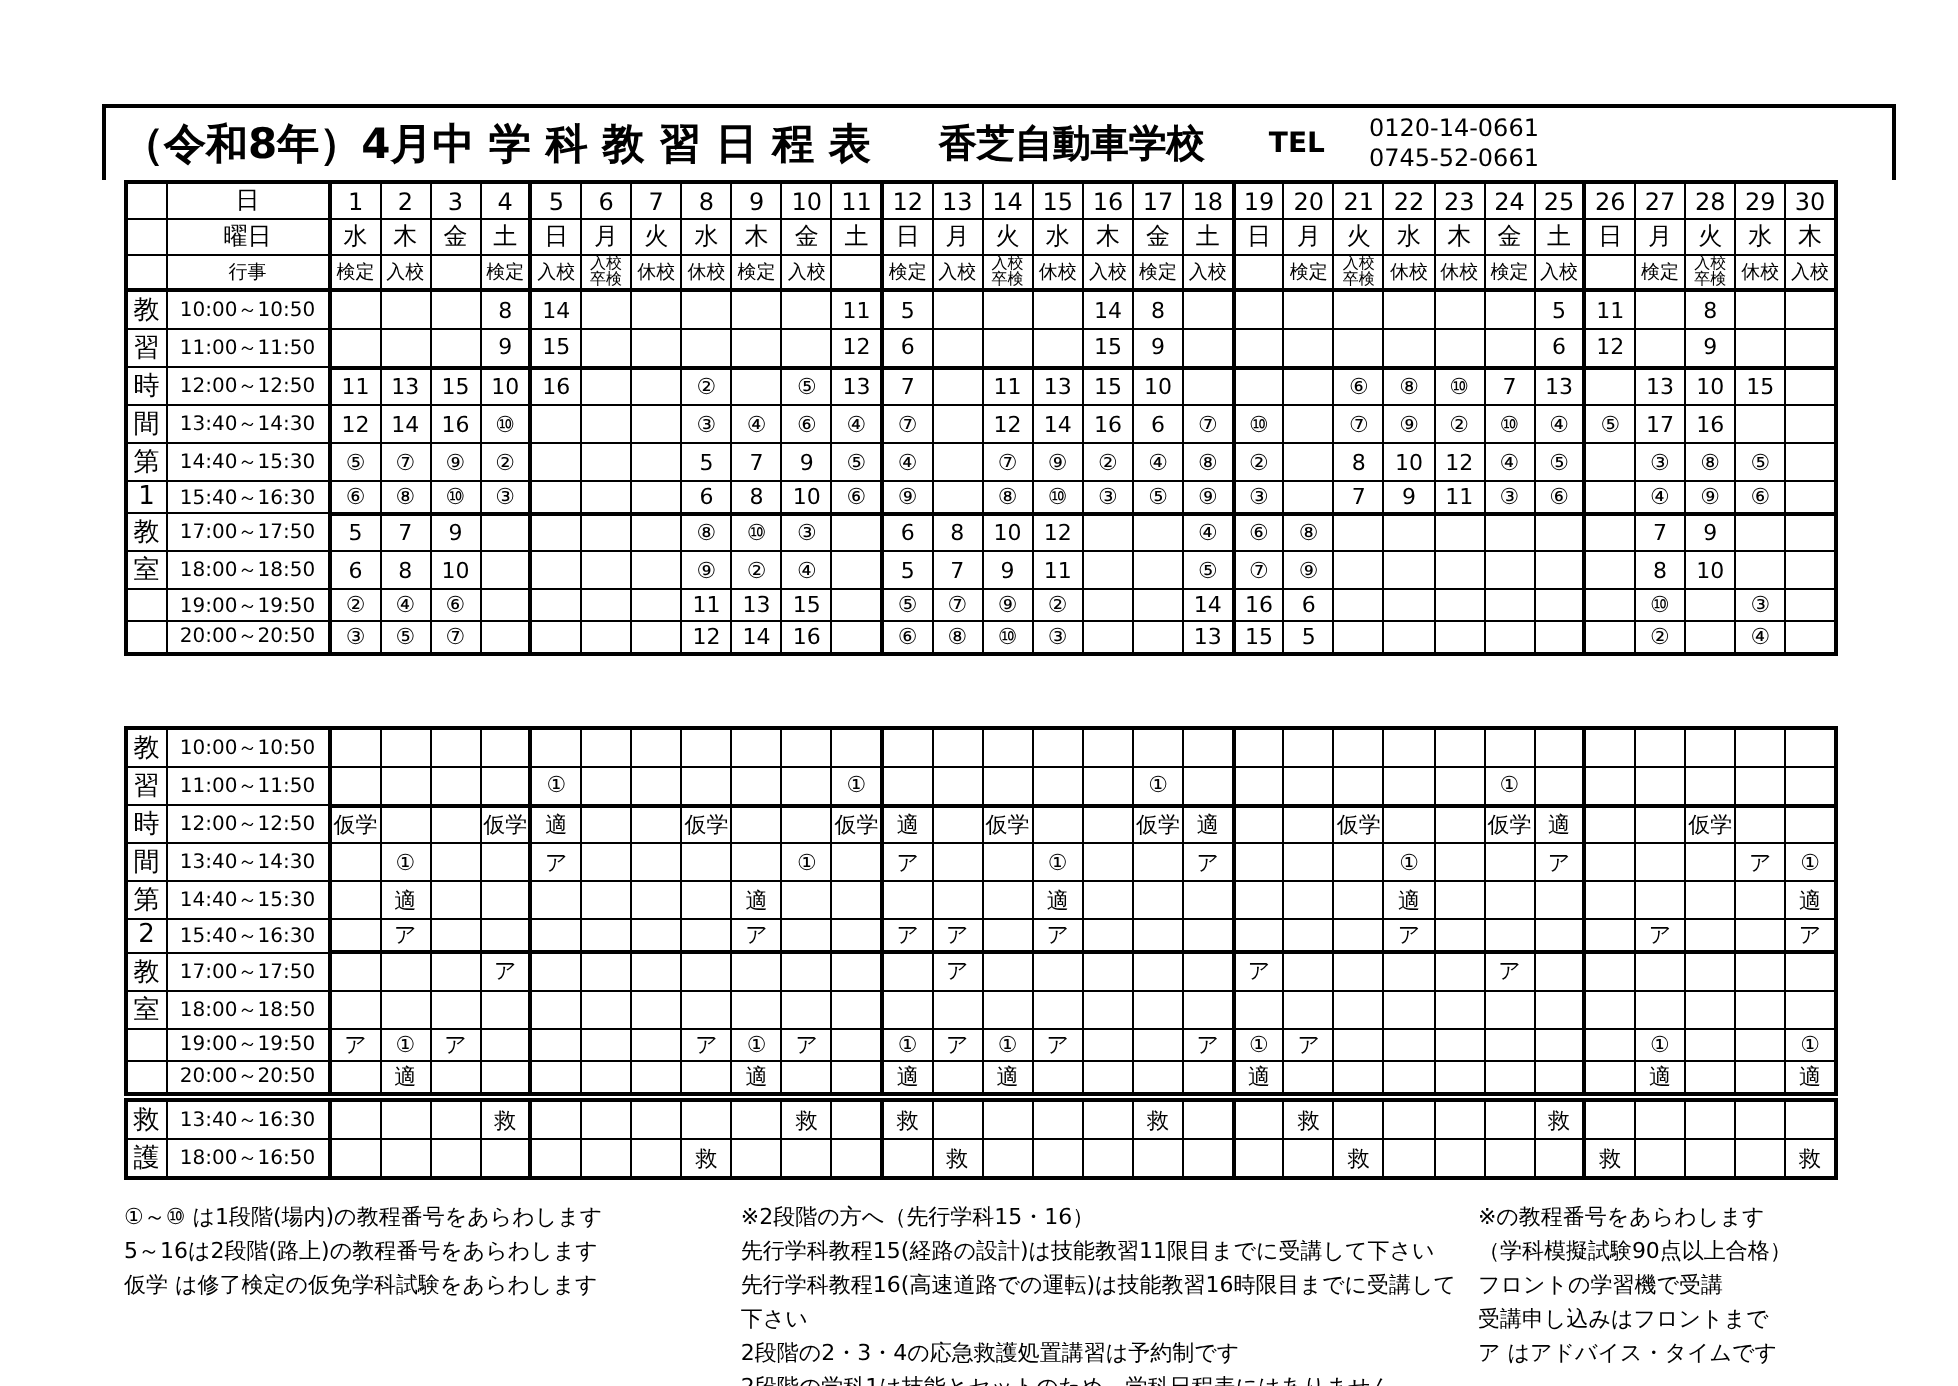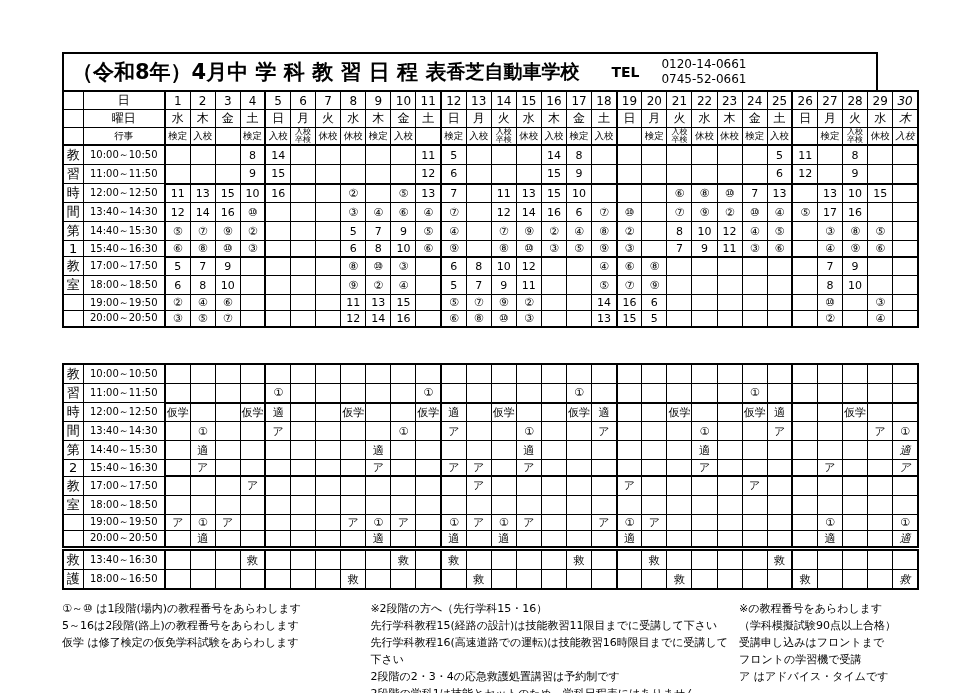--- a/index.html
+++ b/index.html
@@ -13,39 +13,40 @@
   }
   .page {
     position: relative;
     width: 979px;
     height: 693px;
     padding: 0;
   }
   
   .title-wrap {
     position: absolute;
-    left: 62px;
+    left: 51px;
     top: 52px;
-    width: 816px;
+    width: 897px;
     height: 38px;
     border: 2px solid #000;
     border-bottom: none;
     display: flex;
     align-items: center;
   }
   .title-main {
     font-size: 21px;
     font-weight: bold;
     letter-spacing: 0px;
     padding-left: 8px;
     white-space: nowrap;
   }
   .title-sub {
     font-size: 19px;
     font-weight: bold;
+    margin-left: 34px;
     white-space: nowrap;
   }
   .tel-label {
     font-size: 14px;
     font-weight: bold;
     margin-left: 32px;
   }
   .tel-nums {
     font-size: 12px;
     margin-left: 22px;
@@ -79,21 +80,21 @@
     left: 62px;
     top: 90px;
     width: 856px;
   }
   .tbl-main td { height: 17px; }
   .hdr-row td { font-size: 12px; height: 17px; }
   .evt-row td { font-size: 9.5px; height: 17px; }
   .thick-top { border-top: 2px solid #000 !important; }
   .thick-bottom { border-bottom: 2px solid #000 !important; }
   .thick-left { border-left: 2px solid #000 !important; }
-  .thick-right { border-right: 2px solid #000 !important; font-style: italic; }
+  .thick-right { border-right: 2px solid #000 !important; }
   .sep-col { border-left: 2px solid #000 !important; }
 
   .tbl-second {
     position: absolute;
     left: 62px;
     top: 363px;
     width: 856px;
   }
   .tbl-second td { height: 18px; }
 
@@ -1026,20 +1027,20 @@
       <div class="notes-col-2">
         <div>※2段階の方へ（先行学科15・16）</div>
         <div>先行学科教程15(経路の設計)は技能教習11限目までに受講して下さい</div>
         <div>先行学科教程16(高速道路での運転)は技能教習16時限目までに受講して下さい</div>
         <div>2段階の2・3・4の応急救護処置講習は予約制です</div>
         <div class="u">2段階の学科1は技能とセットのため、学科日程表にはありません</div>
       </div>
       <div class="notes-col-3">
         <div>※の教程番号をあらわします</div>
         <div>（学科模擬試験90点以上合格）</div>
+        <div>フロントの学習機で受講</div>
         <div>受講申し込みはフロントまで</div>
-        <div>フロントの学習機で受講</div>
         <div>ア はアドバイス・タイムです</div>
       </div>
     </div>
   </div>
 
 </div>
 
 </body></html>

